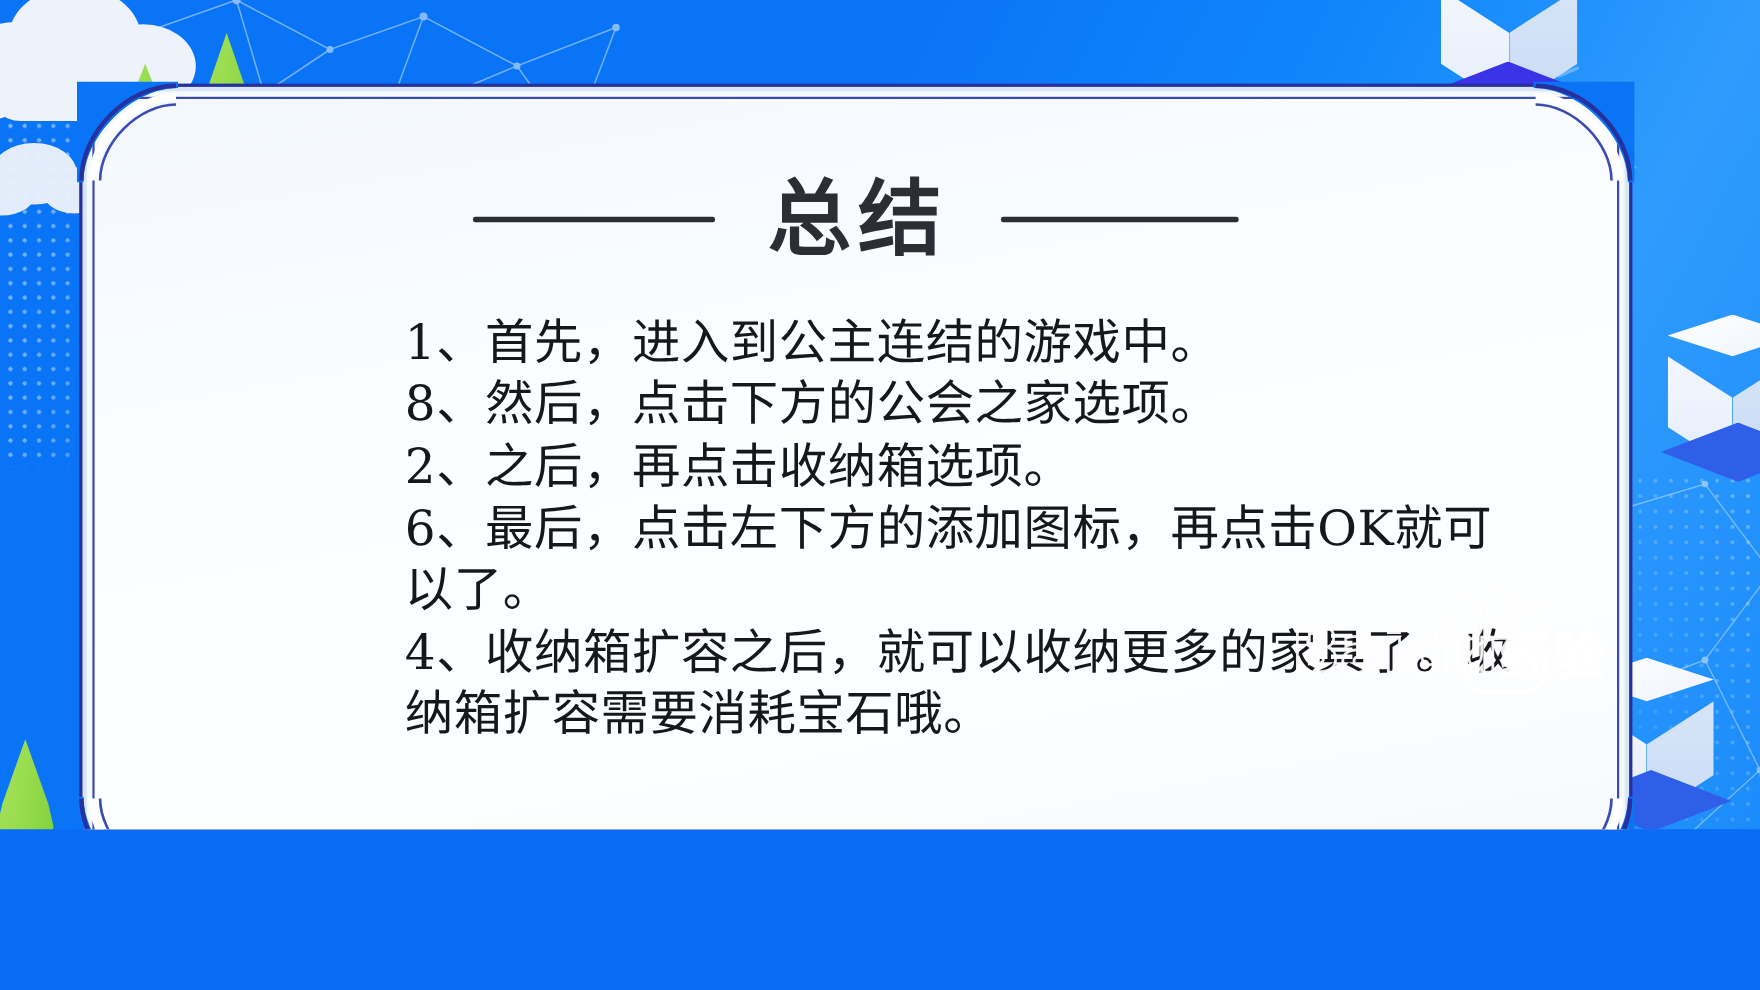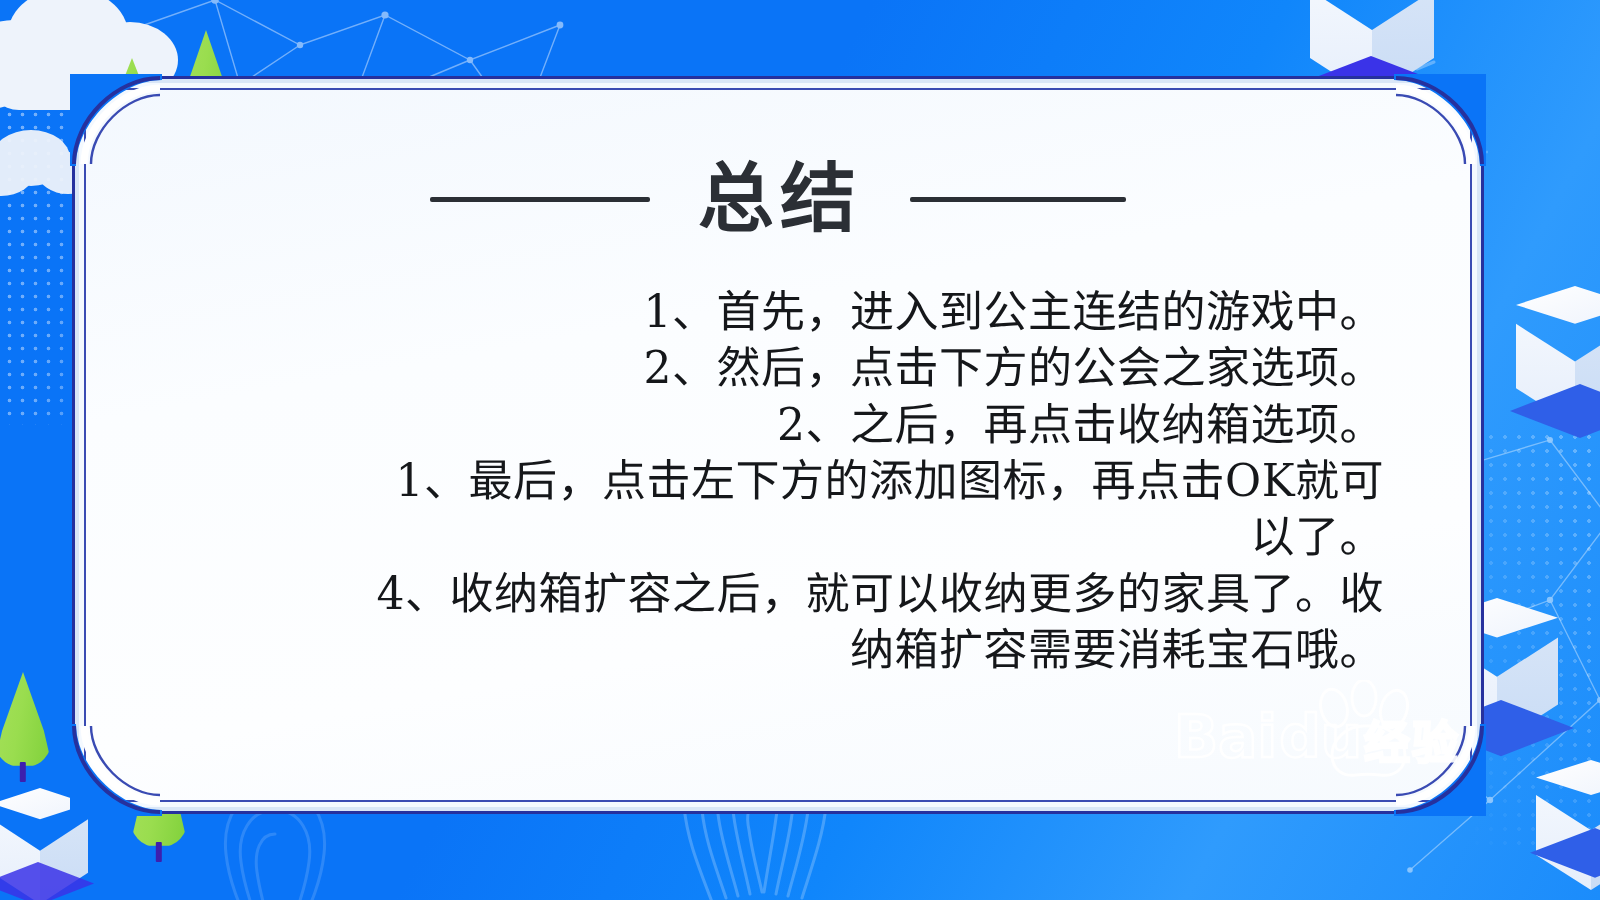--- a/index.html
+++ b/index.html
@@ -8,21 +8,21 @@
     padding: 0;
     background: #0a6cf5;
   }
   body {
     font-family: "Liberation Serif", "DejaVu Serif", serif;
   }
 
   #stage {
     position: relative;
     width: 1600px;
-    height: 900px;
+    height: 754px;
     overflow: hidden;
     background:
       linear-gradient(118deg, #0a74f7 0%, #0a74f7 42%, #1086fb 62%, #2f9bfd 80%, #1b8cfb 100%);
   }
 
   
   .bg-layer {
     position: absolute;
     inset: 0;
     pointer-events: none;
@@ -180,21 +180,20 @@
   #body-text {
     position: absolute;
     left: 296px;
     top: 208px;
     right: 100px;
     font-family: "DejaVu Serif", "Liberation Serif", serif;
     font-size: 44px;
     line-height: 1.28;
     color: #15171a;
     letter-spacing: 0.5px;
-    text-align: right;
   }
   #body-text p {
     margin: 0;
     white-space: pre-wrap;
   }
 
   
   #watermark {
     position: absolute;
     right: 96px;
@@ -462,23 +461,23 @@
     </svg>
 
     <div id="title-row">
       <span class="title-rule left"></span>
       <span id="title-text">总结</span>
       <span class="title-rule right"></span>
     </div>
 
     <div id="body-text">
       <p>1、首先，进入到公主连结的游戏中。</p>
-      <p>2、然后，点击下方的公会之家选项。</p>
+      <p>8、然后，点击下方的公会之家选项。</p>
       <p>2、之后，再点击收纳箱选项。</p>
-      <p>1、最后，点击左下方的添加图标，再点击OK就可以了。</p>
+      <p>6、最后，点击左下方的添加图标，再点击OK就可以了。</p>
       <p>4、收纳箱扩容之后，就可以收纳更多的家具了。收纳箱扩容需要消耗宝石哦。</p>
     </div>
   </div>
 
   <div id="watermark">
     <svg id="wm-paw" width="118" height="104" viewBox="0 0 118 104">
       <g fill="none" stroke="rgba(255,255,255,.92)" stroke-width="3">
         <ellipse cx="24" cy="28" rx="13" ry="19" transform="rotate(-14 24 28)"></ellipse>
         <ellipse cx="54" cy="18" rx="12" ry="18"></ellipse>
         <ellipse cx="84" cy="29" rx="13" ry="19" transform="rotate(16 84 29)"></ellipse>

